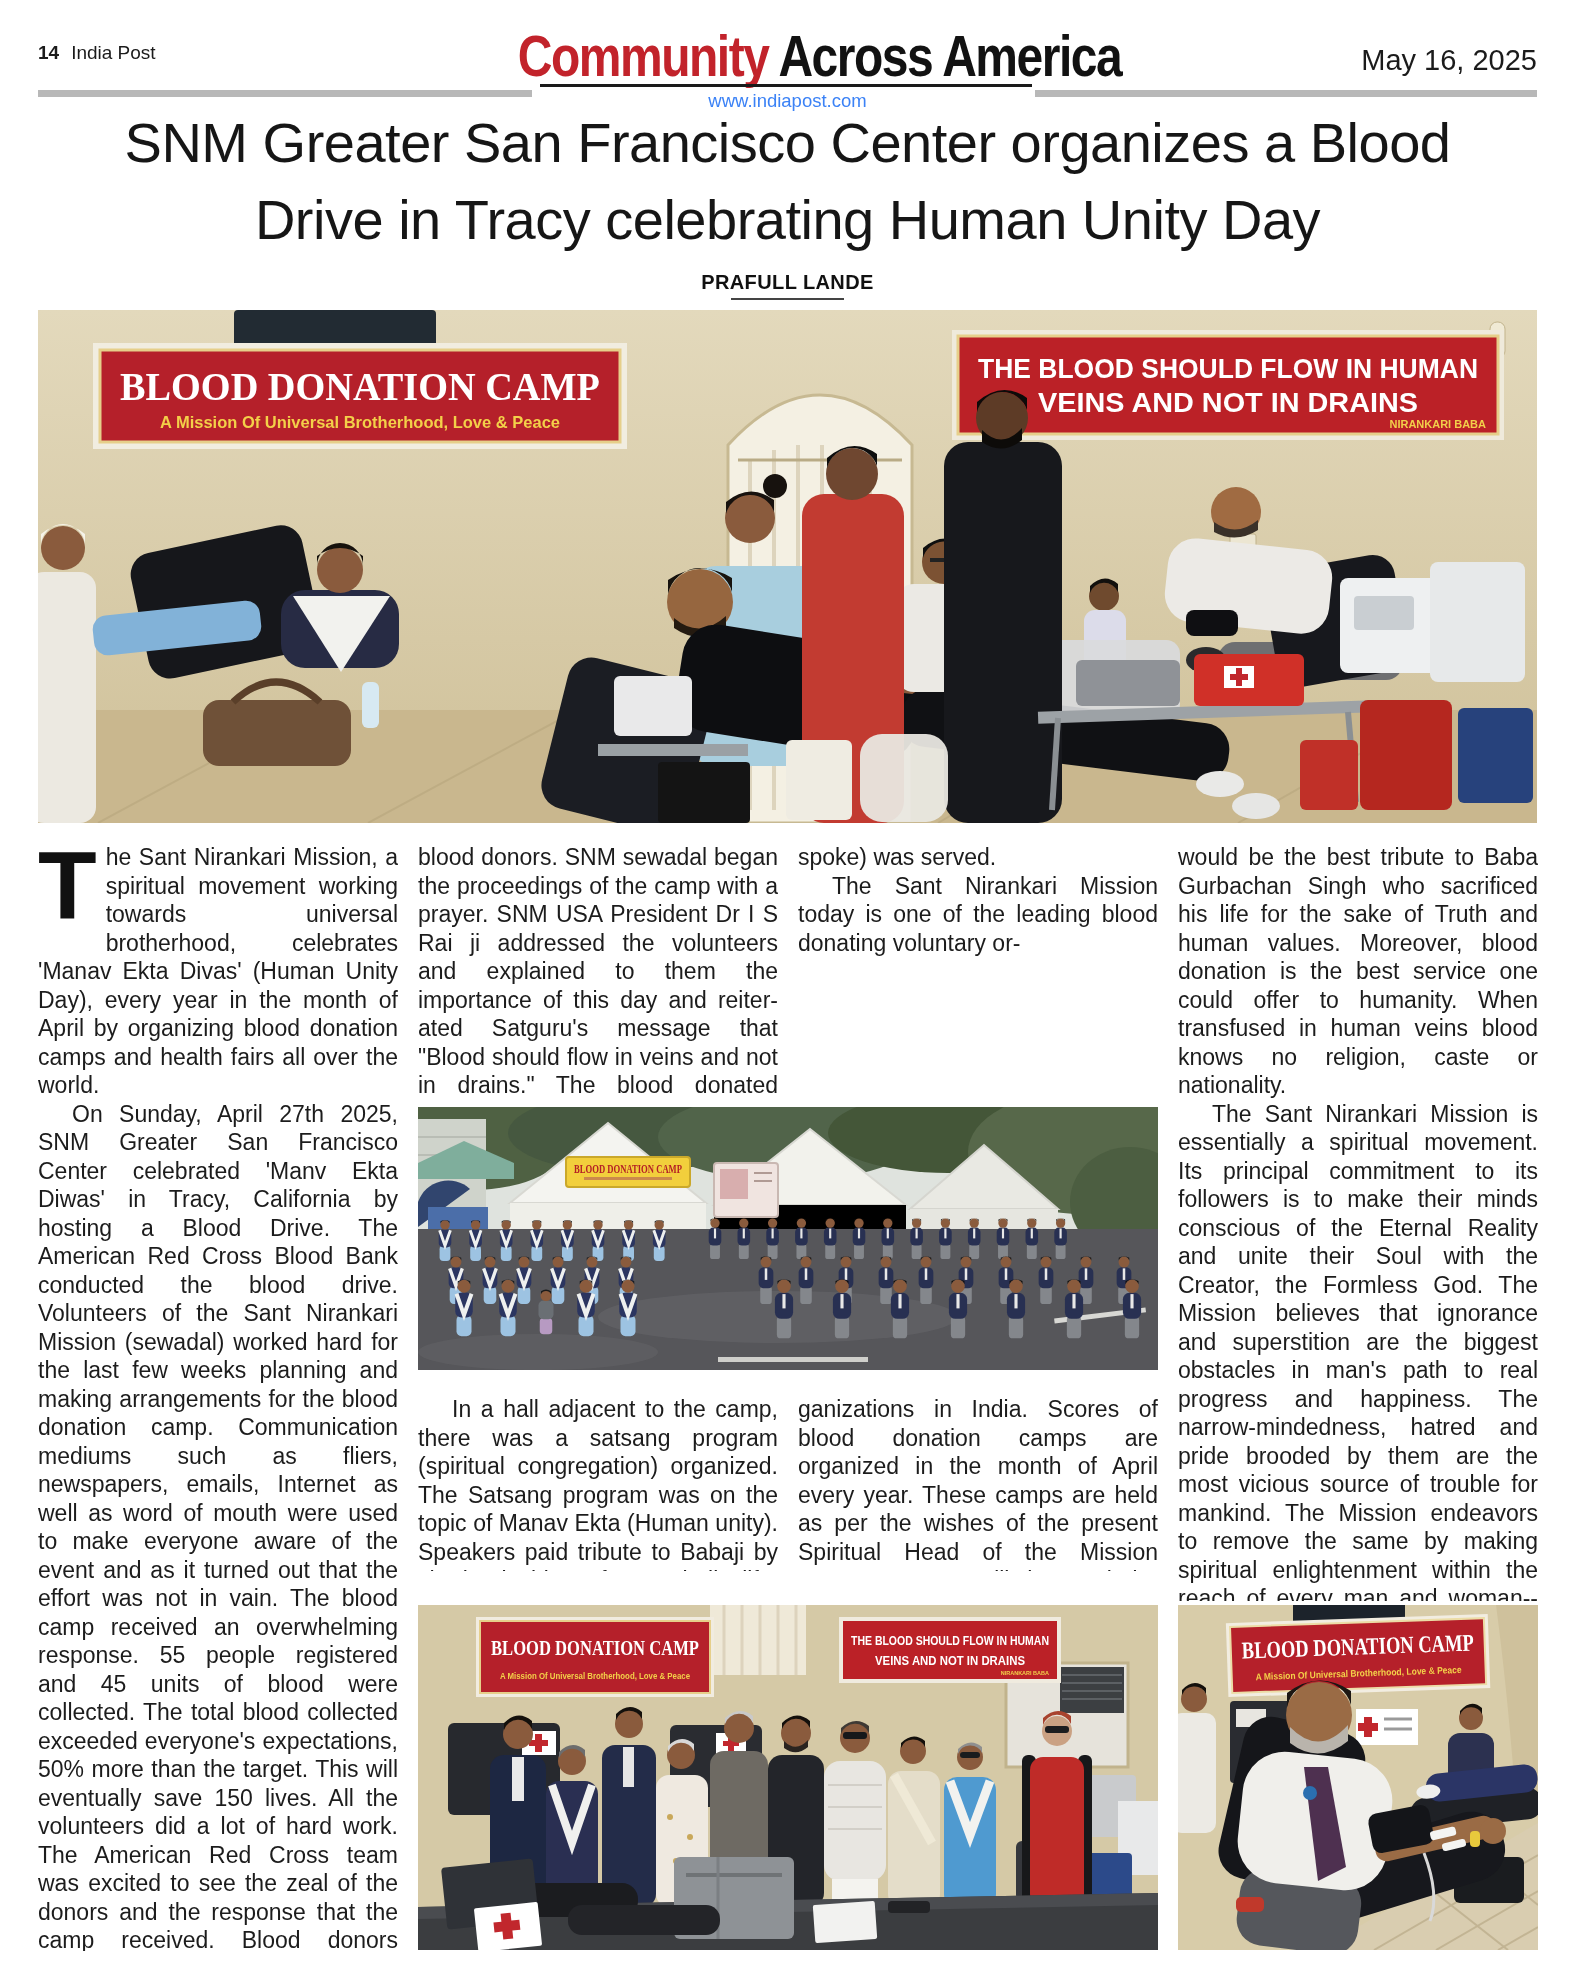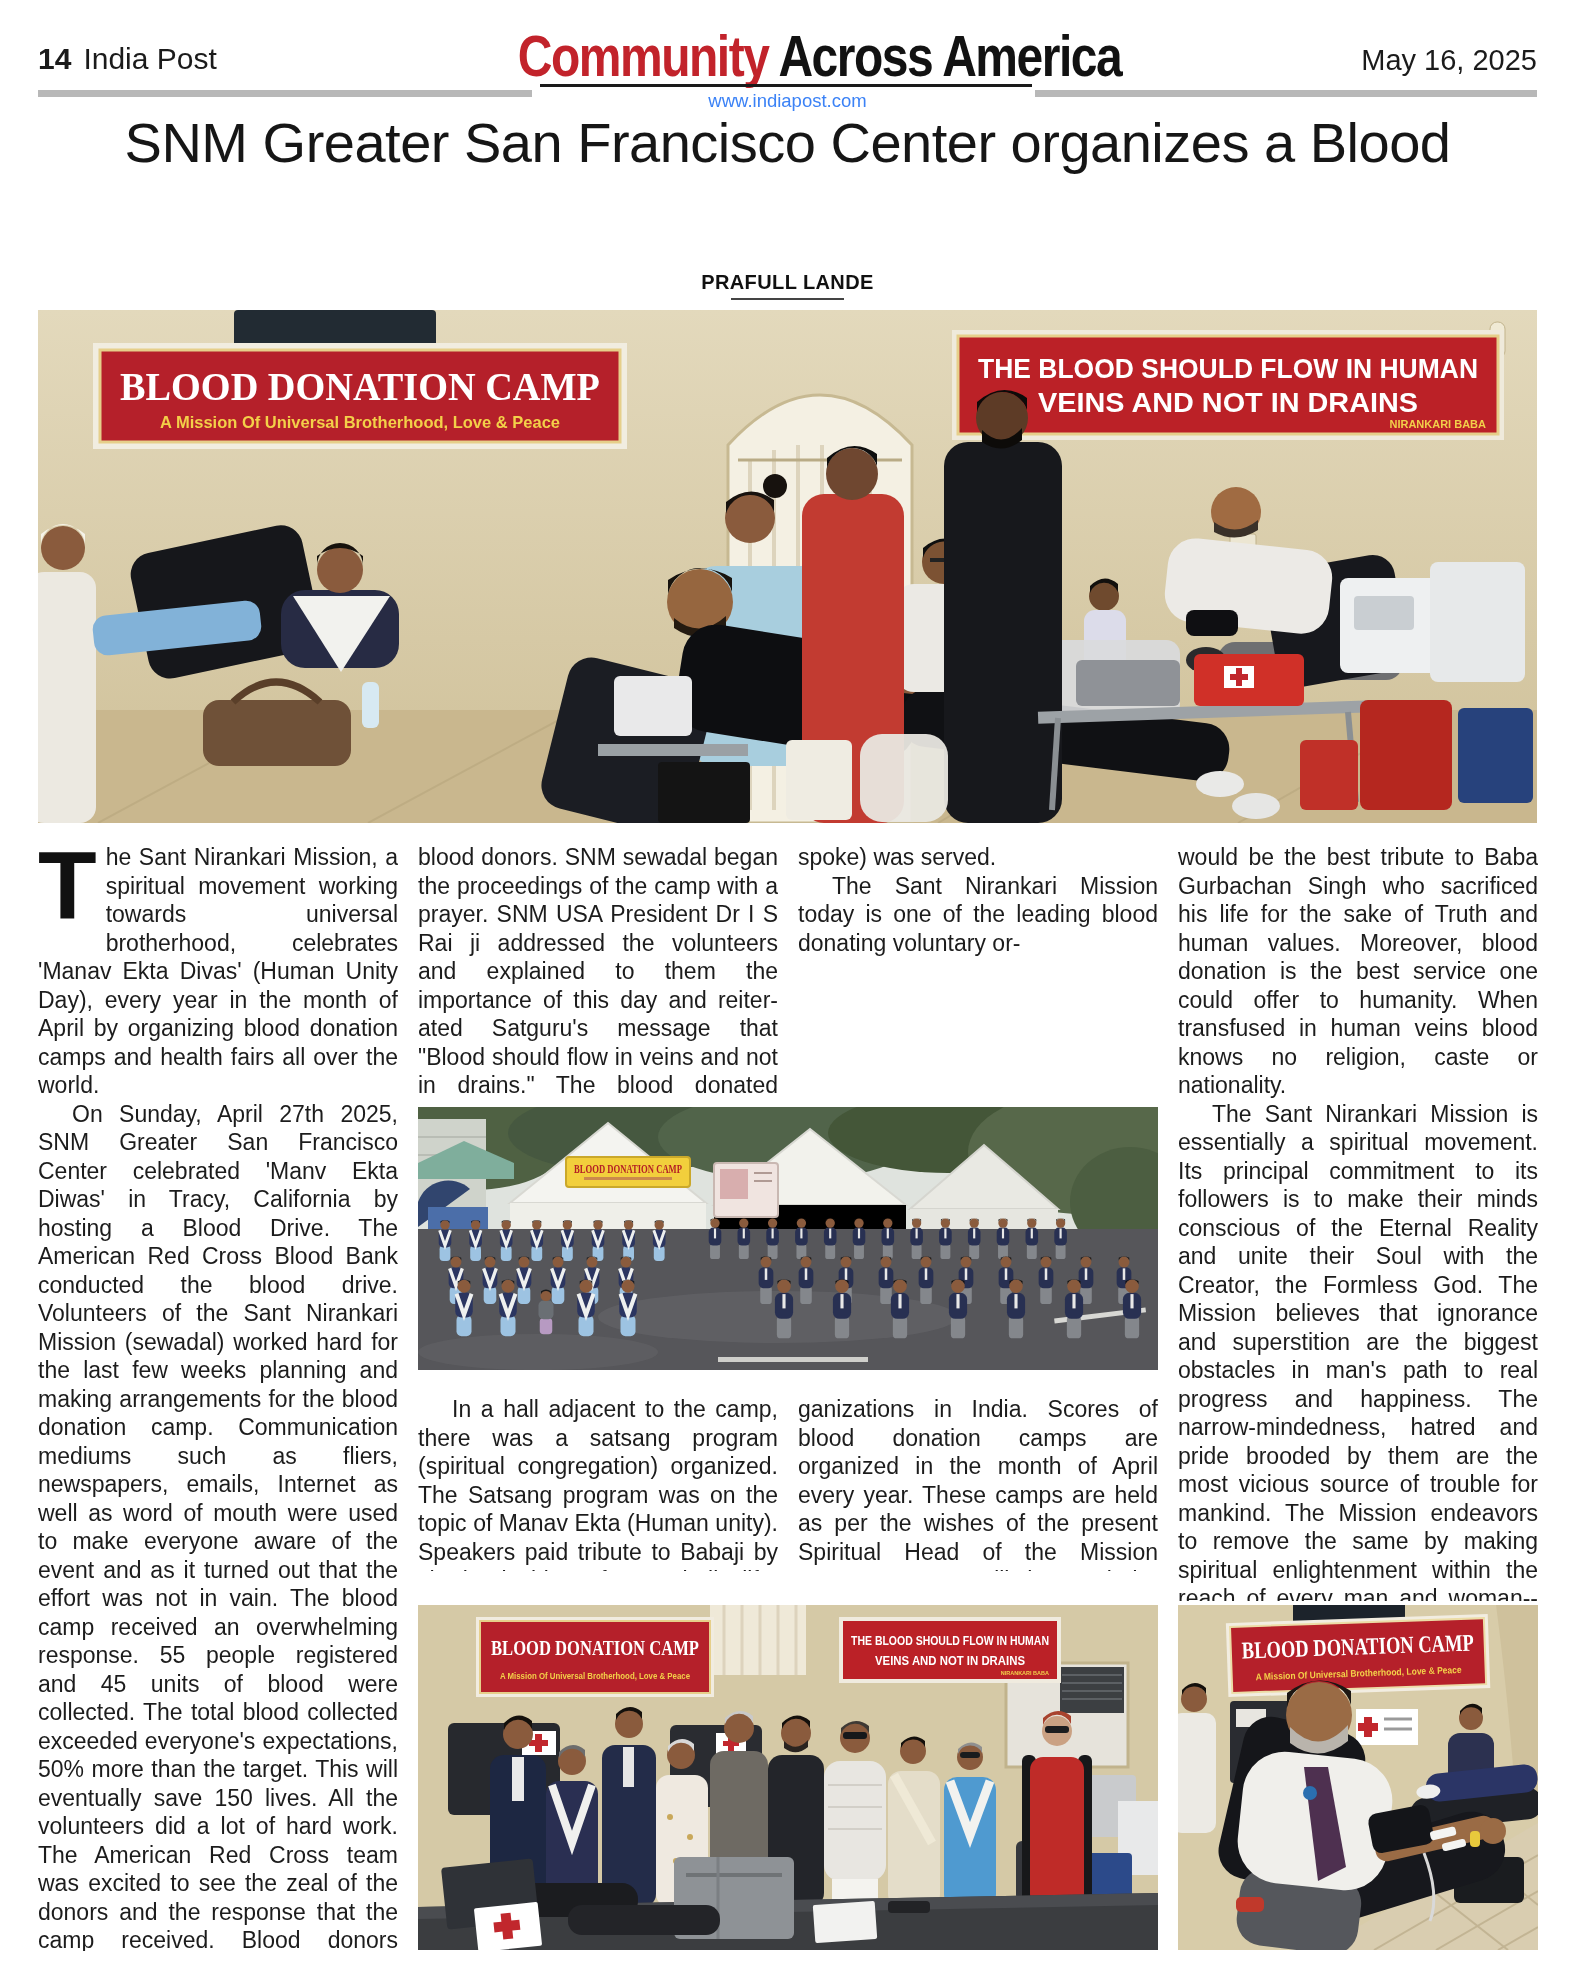--- a/index.html
+++ b/index.html
@@ -1,19 +1,19 @@
 <!DOCTYPE html>
 <html><head>
 <meta charset="utf-8">
 <style>
   html,body{margin:0;padding:0;background:#ffffff;}
   .page{position:relative;width:1575px;height:1987px;background:#fff;overflow:hidden;
         font-family:"Liberation Sans",sans-serif;color:#1b1b1b;}
   
-  .hdr-left{position:absolute;left:38px;top:42px;font-size:30px;white-space:nowrap;}
+  .hdr-left{position:absolute;left:38px;top:42px;font-size:19px;white-space:nowrap;}
   .hdr-left .pgnum{font-weight:700;margin-right:12px;}
   .masthead{position:absolute;left:0;top:24px;width:100%;text-align:center;padding-left:32px;}
   .masthead-inner{display:inline-block;transform:scaleY(1.18);transform-origin:center top;
         font-size:48px;font-weight:800;letter-spacing:-1.5px;white-space:nowrap;}
   .masthead .red{color:#c2232b;}
   .masthead .blk{color:#121212;}
   .hdr-date{position:absolute;right:38px;top:44px;font-size:29px;}
   .rule-center{position:absolute;left:540px;top:84px;width:492px;height:2.5px;background:#1a1a1a;}
   .graybar{position:absolute;top:90px;height:7px;background:#b8b8b8;}
   .graybar.l{left:38px;width:494px;}
@@ -62,20 +62,21 @@
     </span>
   </div>
   <div class="hdr-date">May 16, 2025</div>
   <div class="rule-center"></div>
   <div class="graybar l"></div>
   <div class="graybar r"></div>
   <div class="website">www.indiapost.com</div>
 
   <div class="headline">
     <div>SNM Greater San Francisco Center organizes a Blood</div>
+    <div>Drive in Tracy celebrating Human Unity Day</div>
   </div>
   <div class="byline">PRAFULL LANDE</div>
   <div class="byline-rule"></div>
 
   <div class="photo ph-hero">
     <svg viewBox="0 0 1499 513">
       <defs>
         <linearGradient id="wallg" x1="0" y1="0" x2="0" y2="1">
           <stop offset="0" stop-color="#e3d9bc"></stop>
             <stop offset="1" stop-color="#d2c49e"></stop>

